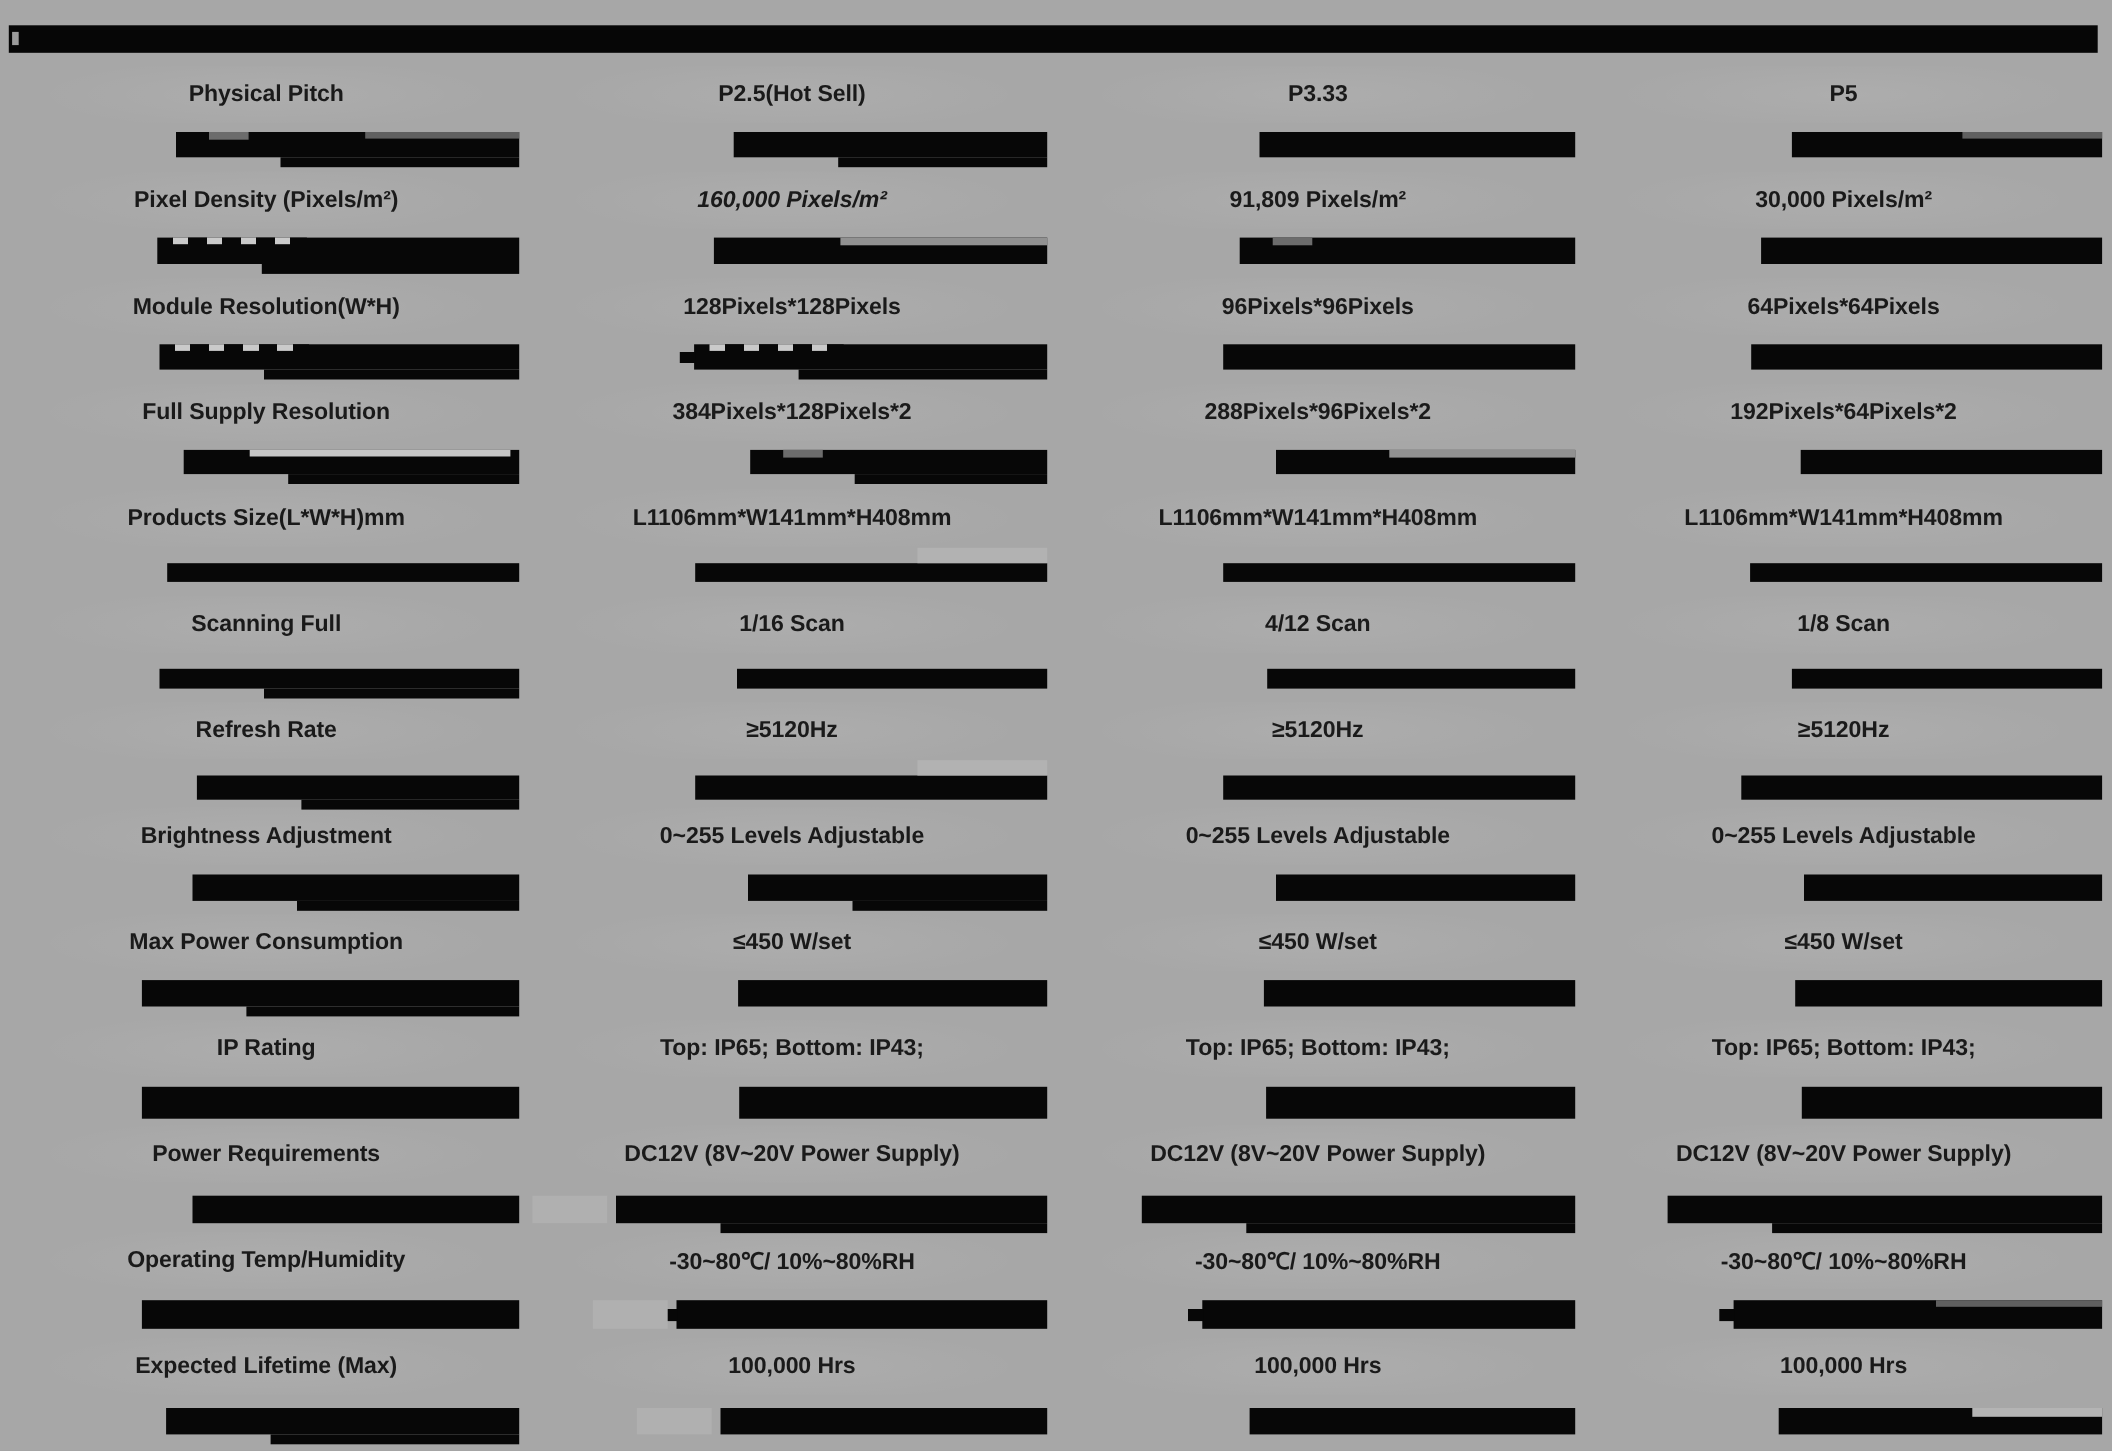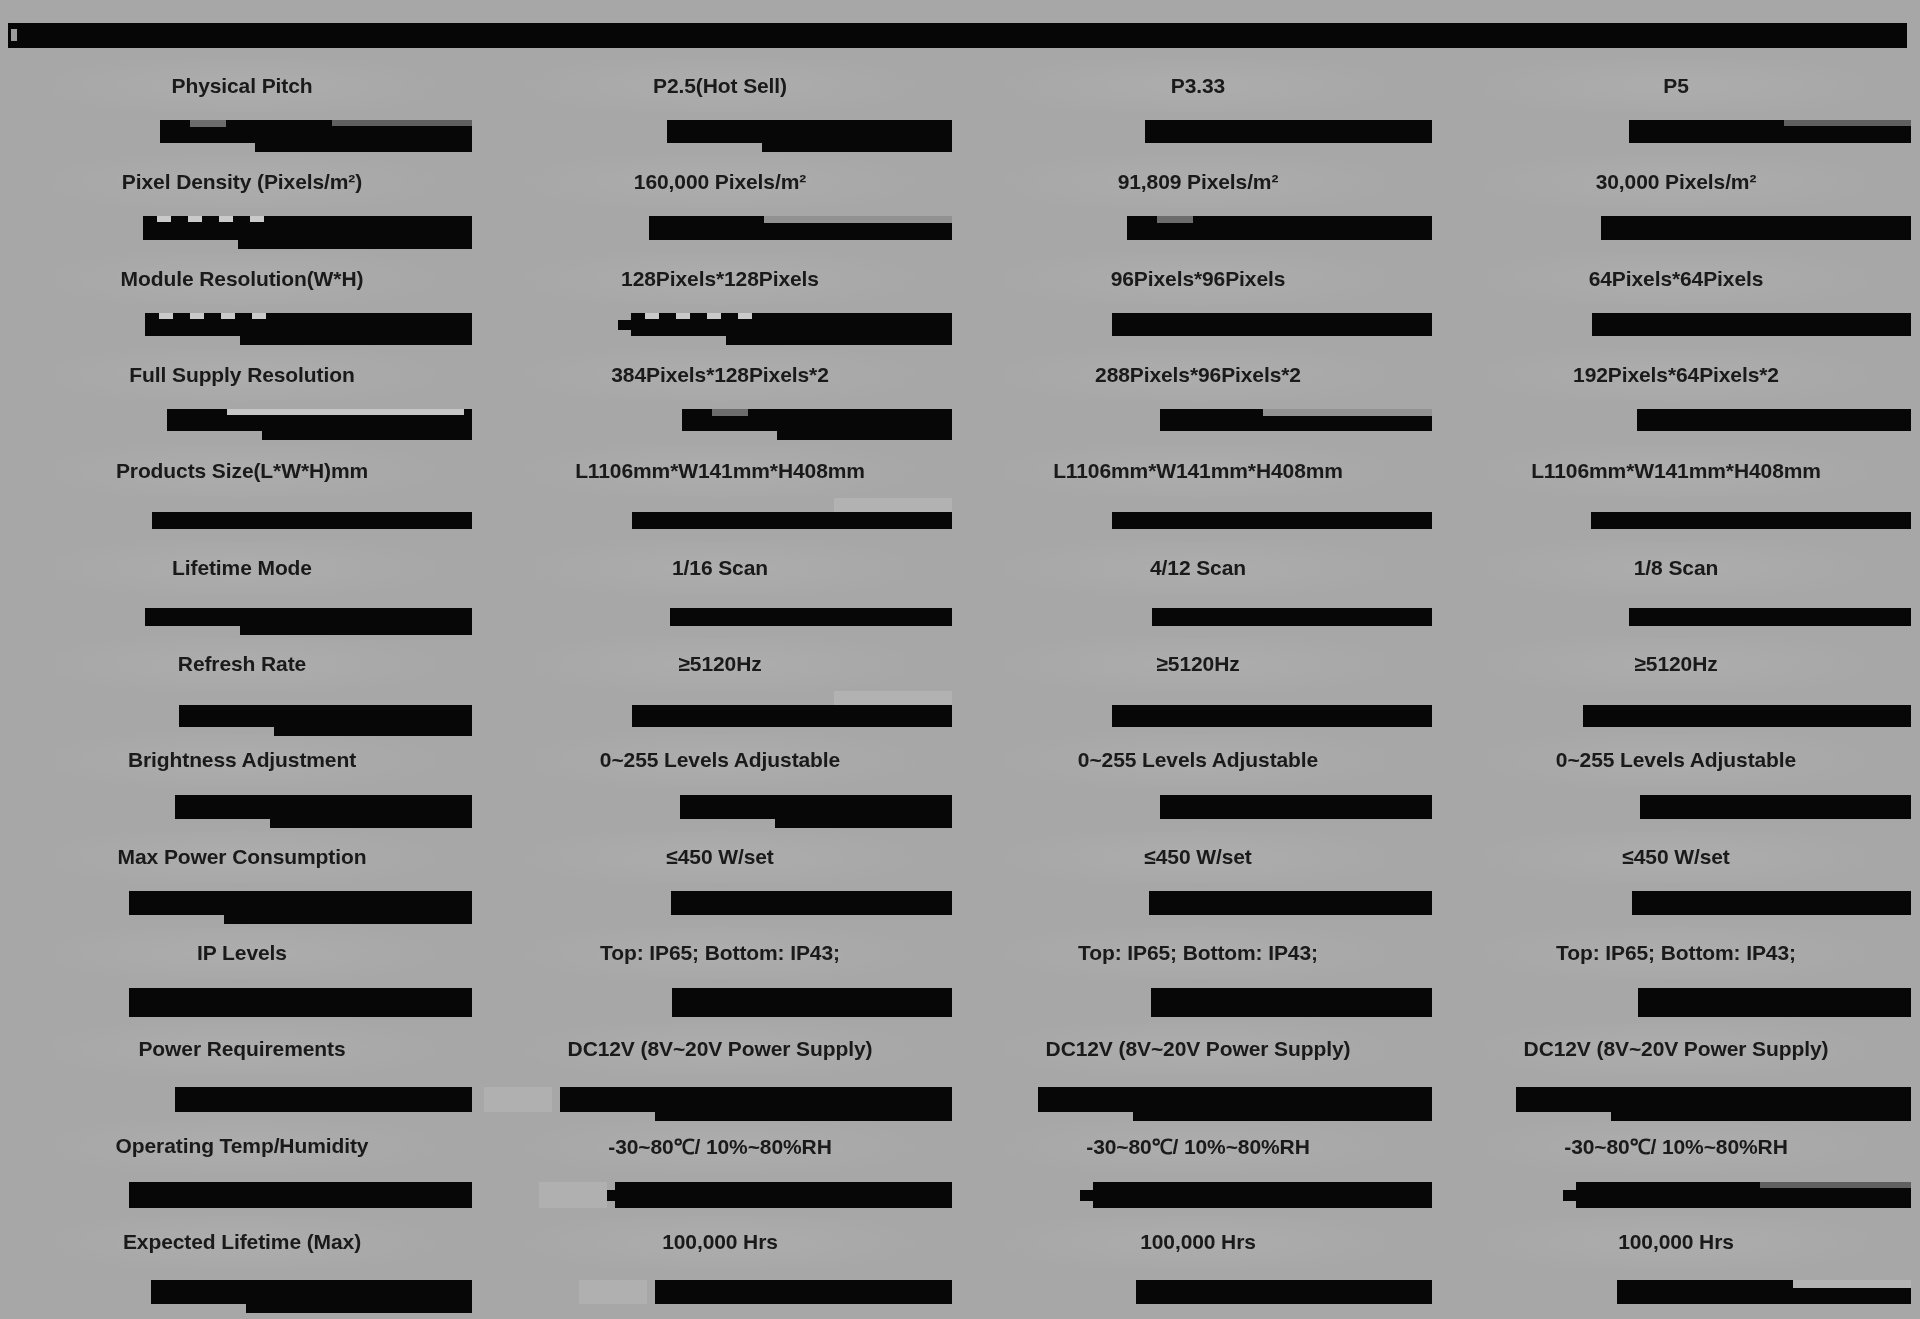--- a/index.html
+++ b/index.html
@@ -40,52 +40,52 @@
 <div id="stage">
   <div id="title-bar" style="left: 8px; top: 23px; width: 1899px; height: 25px;">
     <div class="notch"></div>
   </div>
   <div id="table-layer">
       <div class="cell" style="left: 3px; top: 60px;">Physical Pitch</div>
       <div class="cell" style="left: 481px; top: 60px;">P2.5(Hot Sell)</div>
       <div class="cell" style="left: 959px; top: 60px;">P3.33</div>
       <div class="cell" style="left: 1437px; top: 60px;">P5</div>
       <div class="cell" style="left: 3px; top: 156px;">Pixel Density (Pixels/m²)</div>
-      <div class="cell" style="left: 481px; top: 156px;">160,000 Pixels/m²</div>
+      <div class="cell" style="left: 481px; top: 156px; font-style: italic;">160,000 Pixels/m²</div>
       <div class="cell" style="left: 959px; top: 156px;">91,809 Pixels/m²</div>
       <div class="cell" style="left: 1437px; top: 156px;">30,000 Pixels/m²</div>
       <div class="cell" style="left: 3px; top: 253px; text-align: center;">Module Resolution(W*H)</div>
       <div class="cell" style="left: 481px; top: 253px;">128Pixels*128Pixels</div>
       <div class="cell" style="left: 959px; top: 253px;">96Pixels*96Pixels</div>
       <div class="cell" style="left: 1437px; top: 253px;">64Pixels*64Pixels</div>
       <div class="cell" style="left: 3px; top: 349px;">Full Supply Resolution</div>
       <div class="cell" style="left: 481px; top: 349px;">384Pixels*128Pixels*2</div>
       <div class="cell" style="left: 959px; top: 349px;">288Pixels*96Pixels*2</div>
       <div class="cell" style="left: 1437px; top: 349px;">192Pixels*64Pixels*2</div>
       <div class="cell" style="left: 3px; top: 445px;">Products Size(L*W*H)mm</div>
       <div class="cell" style="left: 481px; top: 445px;">L1106mm*W141mm*H408mm</div>
       <div class="cell" style="left: 959px; top: 445px;">L1106mm*W141mm*H408mm</div>
       <div class="cell" style="left: 1437px; top: 445px;">L1106mm*W141mm*H408mm</div>
-      <div class="cell" style="left: 3px; top: 542px;">Lifetime Mode</div>
+      <div class="cell" style="left: 3px; top: 542px;">Scanning Full</div>
       <div class="cell" style="left: 481px; top: 542px;">1/16 Scan</div>
       <div class="cell" style="left: 959px; top: 542px;">4/12 Scan</div>
       <div class="cell" style="left: 1437px; top: 542px;">1/8 Scan</div>
       <div class="cell" style="left: 3px; top: 638px;">Refresh Rate</div>
       <div class="cell" style="left: 481px; top: 638px;">≥5120Hz</div>
       <div class="cell" style="left: 959px; top: 638px;">≥5120Hz</div>
       <div class="cell" style="left: 1437px; top: 638px;">≥5120Hz</div>
       <div class="cell" style="left: 3px; top: 734px;">Brightness Adjustment</div>
       <div class="cell" style="left: 481px; top: 734px;">0~255 Levels Adjustable</div>
       <div class="cell" style="left: 959px; top: 734px;">0~255 Levels Adjustable</div>
       <div class="cell" style="left: 1437px; top: 734px;">0~255 Levels Adjustable</div>
       <div class="cell" style="left: 3px; top: 831px;">Max Power Consumption</div>
       <div class="cell" style="left: 481px; top: 831px;">≤450 W/set</div>
       <div class="cell" style="left: 959px; top: 831px;">≤450 W/set</div>
       <div class="cell" style="left: 1437px; top: 831px;">≤450 W/set</div>
-      <div class="cell" style="left: 3px; top: 927px;">IP Levels</div>
+      <div class="cell" style="left: 3px; top: 927px;">IP Rating</div>
       <div class="cell" style="left: 481px; top: 927px;">Top: IP65; Bottom: IP43;</div>
       <div class="cell" style="left: 959px; top: 927px;">Top: IP65; Bottom: IP43;</div>
       <div class="cell" style="left: 1437px; top: 927px;">Top: IP65; Bottom: IP43;</div>
       <div class="cell" style="left: 3px; top: 1023px;">Power Requirements</div>
       <div class="cell" style="left: 481px; top: 1023px;">DC12V (8V~20V Power Supply)</div>
       <div class="cell" style="left: 959px; top: 1023px;">DC12V (8V~20V Power Supply)</div>
       <div class="cell" style="left: 1437px; top: 1023px;">DC12V (8V~20V Power Supply)</div>
       <div class="cell" style="left: 3px; top: 1120px;">Operating Temp/Humidity</div>
       <div class="cell" style="left: 481px; top: 1120px;">-30~80℃/ 10%~80%RH</div>
       <div class="cell" style="left: 959px; top: 1120px;">-30~80℃/ 10%~80%RH</div>

